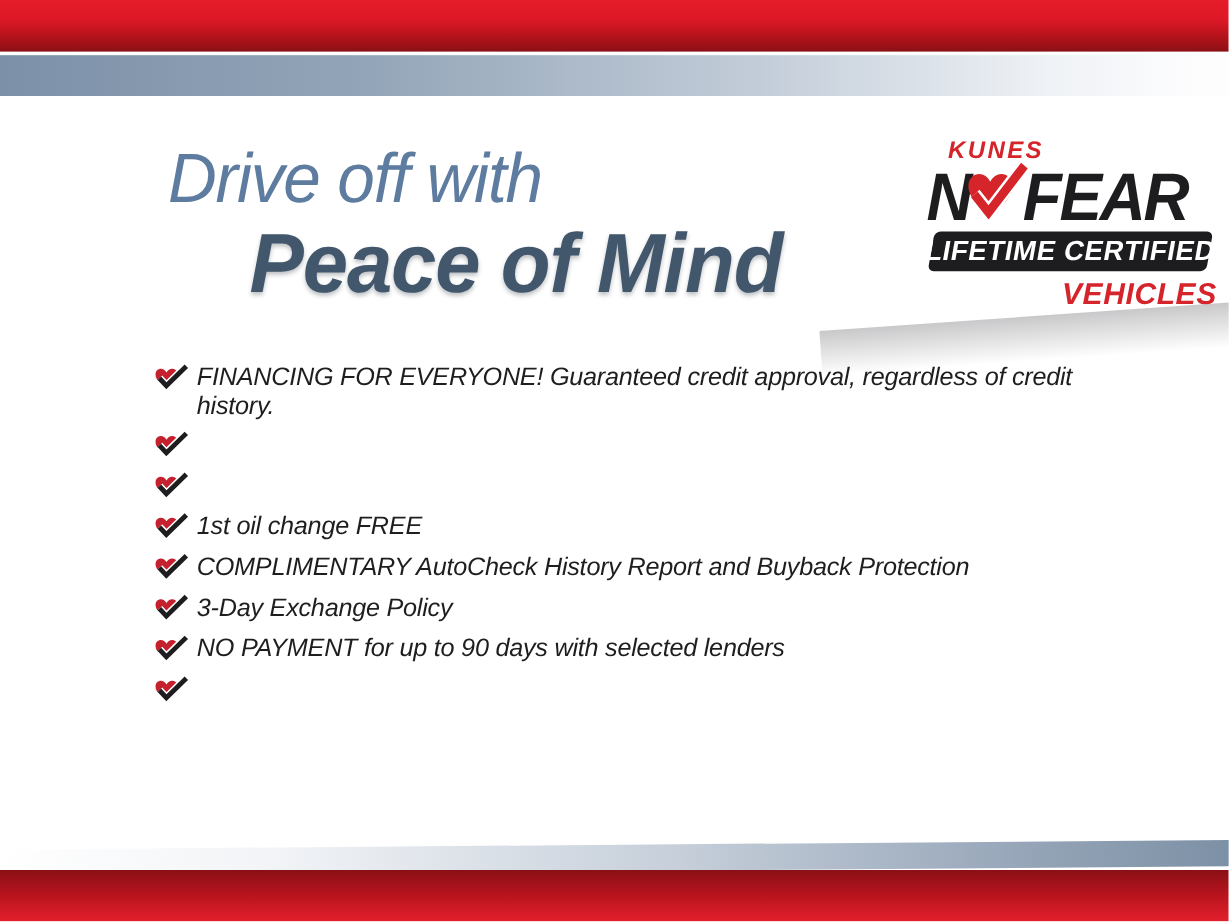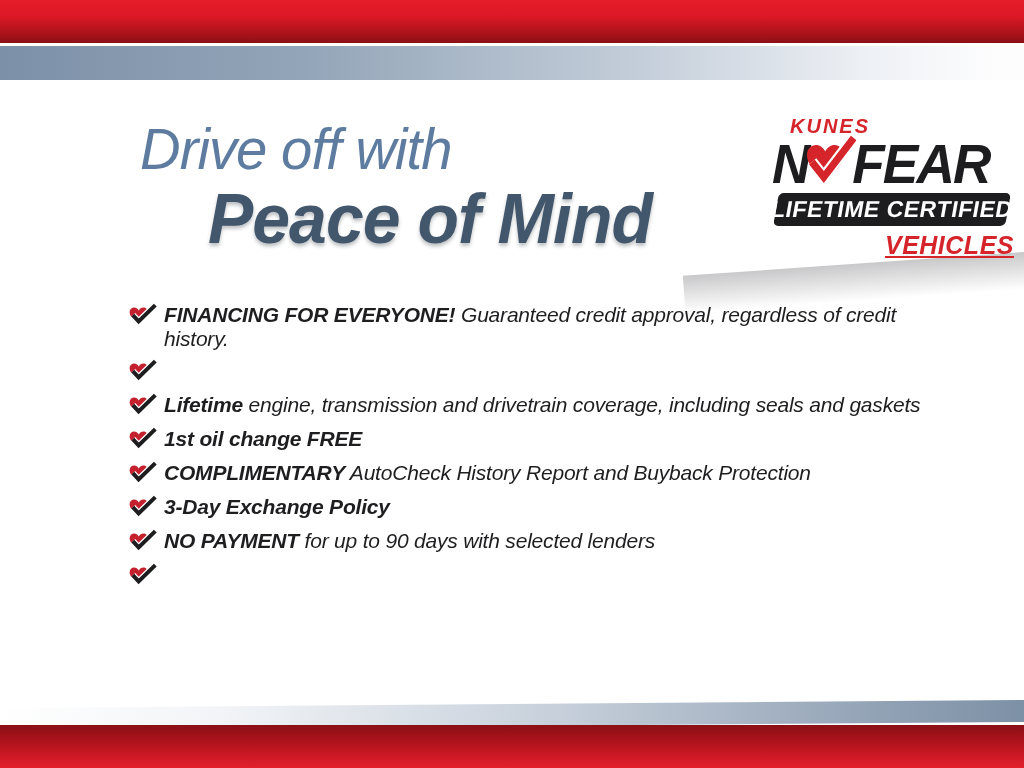--- a/index.html
+++ b/index.html
@@ -46,36 +46,36 @@
   .lc-bar {
     margin-top:2px; margin-left:4px; width:232px; height:33px;
     background:#1d1d1f; border-radius:5px; transform:skewX(-10deg);
     display:flex; align-items:center; justify-content:center; position:relative; z-index:1;
   }
   .lc-bar span {
     color:#ffffff; font-size:23px; font-weight:bold; letter-spacing:0.5px; white-space:nowrap;
   }
   .vehicles {
     margin-top:5px; text-align:right; font-size:25px; font-weight:bold; font-style:italic;
-    color:#d6242b; letter-spacing:0.5px;text-decoration:underline;
+    color:#d6242b; letter-spacing:0.5px;
   }
 
   
   .fold-shadow {
     position:absolute; left:682px; top:252px; width:342px; height:44px;
     background:linear-gradient(180deg, rgba(95,95,100,0.34) 0%, rgba(255,255,255,0) 85%);
     transform:rotate(-4deg); transform-origin:right top;
   }
 
   
   .benefits { position:absolute; left:127px; top:303px; width:810px; list-style:none; }
   .benefit { display:flex; align-items:flex-start; margin-bottom:8px; min-height:24px; }
   .bullet { width:31px; height:26px; flex-shrink:0; margin-right:6px; margin-top:0px; }
   .btxt { font-size:21px; font-style:italic; color:#1e1e20; line-height:1.14; letter-spacing:-0.2px; }
-  .btxt .b { font-weight:bold; }
+  .btxt .b { font-weight:normal; }
   .btxt .r { font-weight:normal; }
   .pipe { color:#8d9297; font-weight:bold; padding:0 3px; }
   .sub { font-weight:normal; margin-top:2px; }
 
   
   .bar-bottom-gray {
     position:absolute; left:-4px; top:704px; width:1032px; height:22px;
     background:linear-gradient(90deg,#ffffff 0%,#f2f4f7 22%,#c6cfda 55%,#93a3b6 85%,#7c90a5 100%);
     transform:rotate(-0.45deg);
   }
@@ -140,21 +140,20 @@
     </li>
 
     <li class="benefit">
       <svg class="bullet" viewBox="0 0 40 30">
         <g transform="translate(1,2) scale(1.18)">
           <path fill="#c5202e" d="M12 20.5 C 9.6 17.6 2 12.8 2 6.9 C 2 3.5 4.4 1.6 6.9 1.6 C 9 1.6 10.9 2.9 12 4.9 C 13.1 2.9 15 1.6 17.1 1.6 C 19.6 1.6 22 3.5 22 6.9 C 22 12.8 14.4 17.6 12 20.5 Z"></path>
         </g>
         <path d="M7.5 14 L15 22 L36.5 1" fill="none" stroke="#ffffff" stroke-width="8.5"></path>
         <path d="M7.5 14 L15 22 L36.5 1" fill="none" stroke="#1d1d1f" stroke-width="5.2"></path>
       </svg>
-      <div class="btxt"><span class="b">Lifetime</span><span class="r"> engine, transmission and drivetrain coverage, including seals and gaskets</span></div>
     </li>
 
     <li class="benefit">
       <svg class="bullet" viewBox="0 0 40 30">
         <g transform="translate(1,2) scale(1.18)">
           <path fill="#c5202e" d="M12 20.5 C 9.6 17.6 2 12.8 2 6.9 C 2 3.5 4.4 1.6 6.9 1.6 C 9 1.6 10.9 2.9 12 4.9 C 13.1 2.9 15 1.6 17.1 1.6 C 19.6 1.6 22 3.5 22 6.9 C 22 12.8 14.4 17.6 12 20.5 Z"></path>
         </g>
         <path d="M7.5 14 L15 22 L36.5 1" fill="none" stroke="#ffffff" stroke-width="8.5"></path>
         <path d="M7.5 14 L15 22 L36.5 1" fill="none" stroke="#1d1d1f" stroke-width="5.2"></path>
       </svg>

